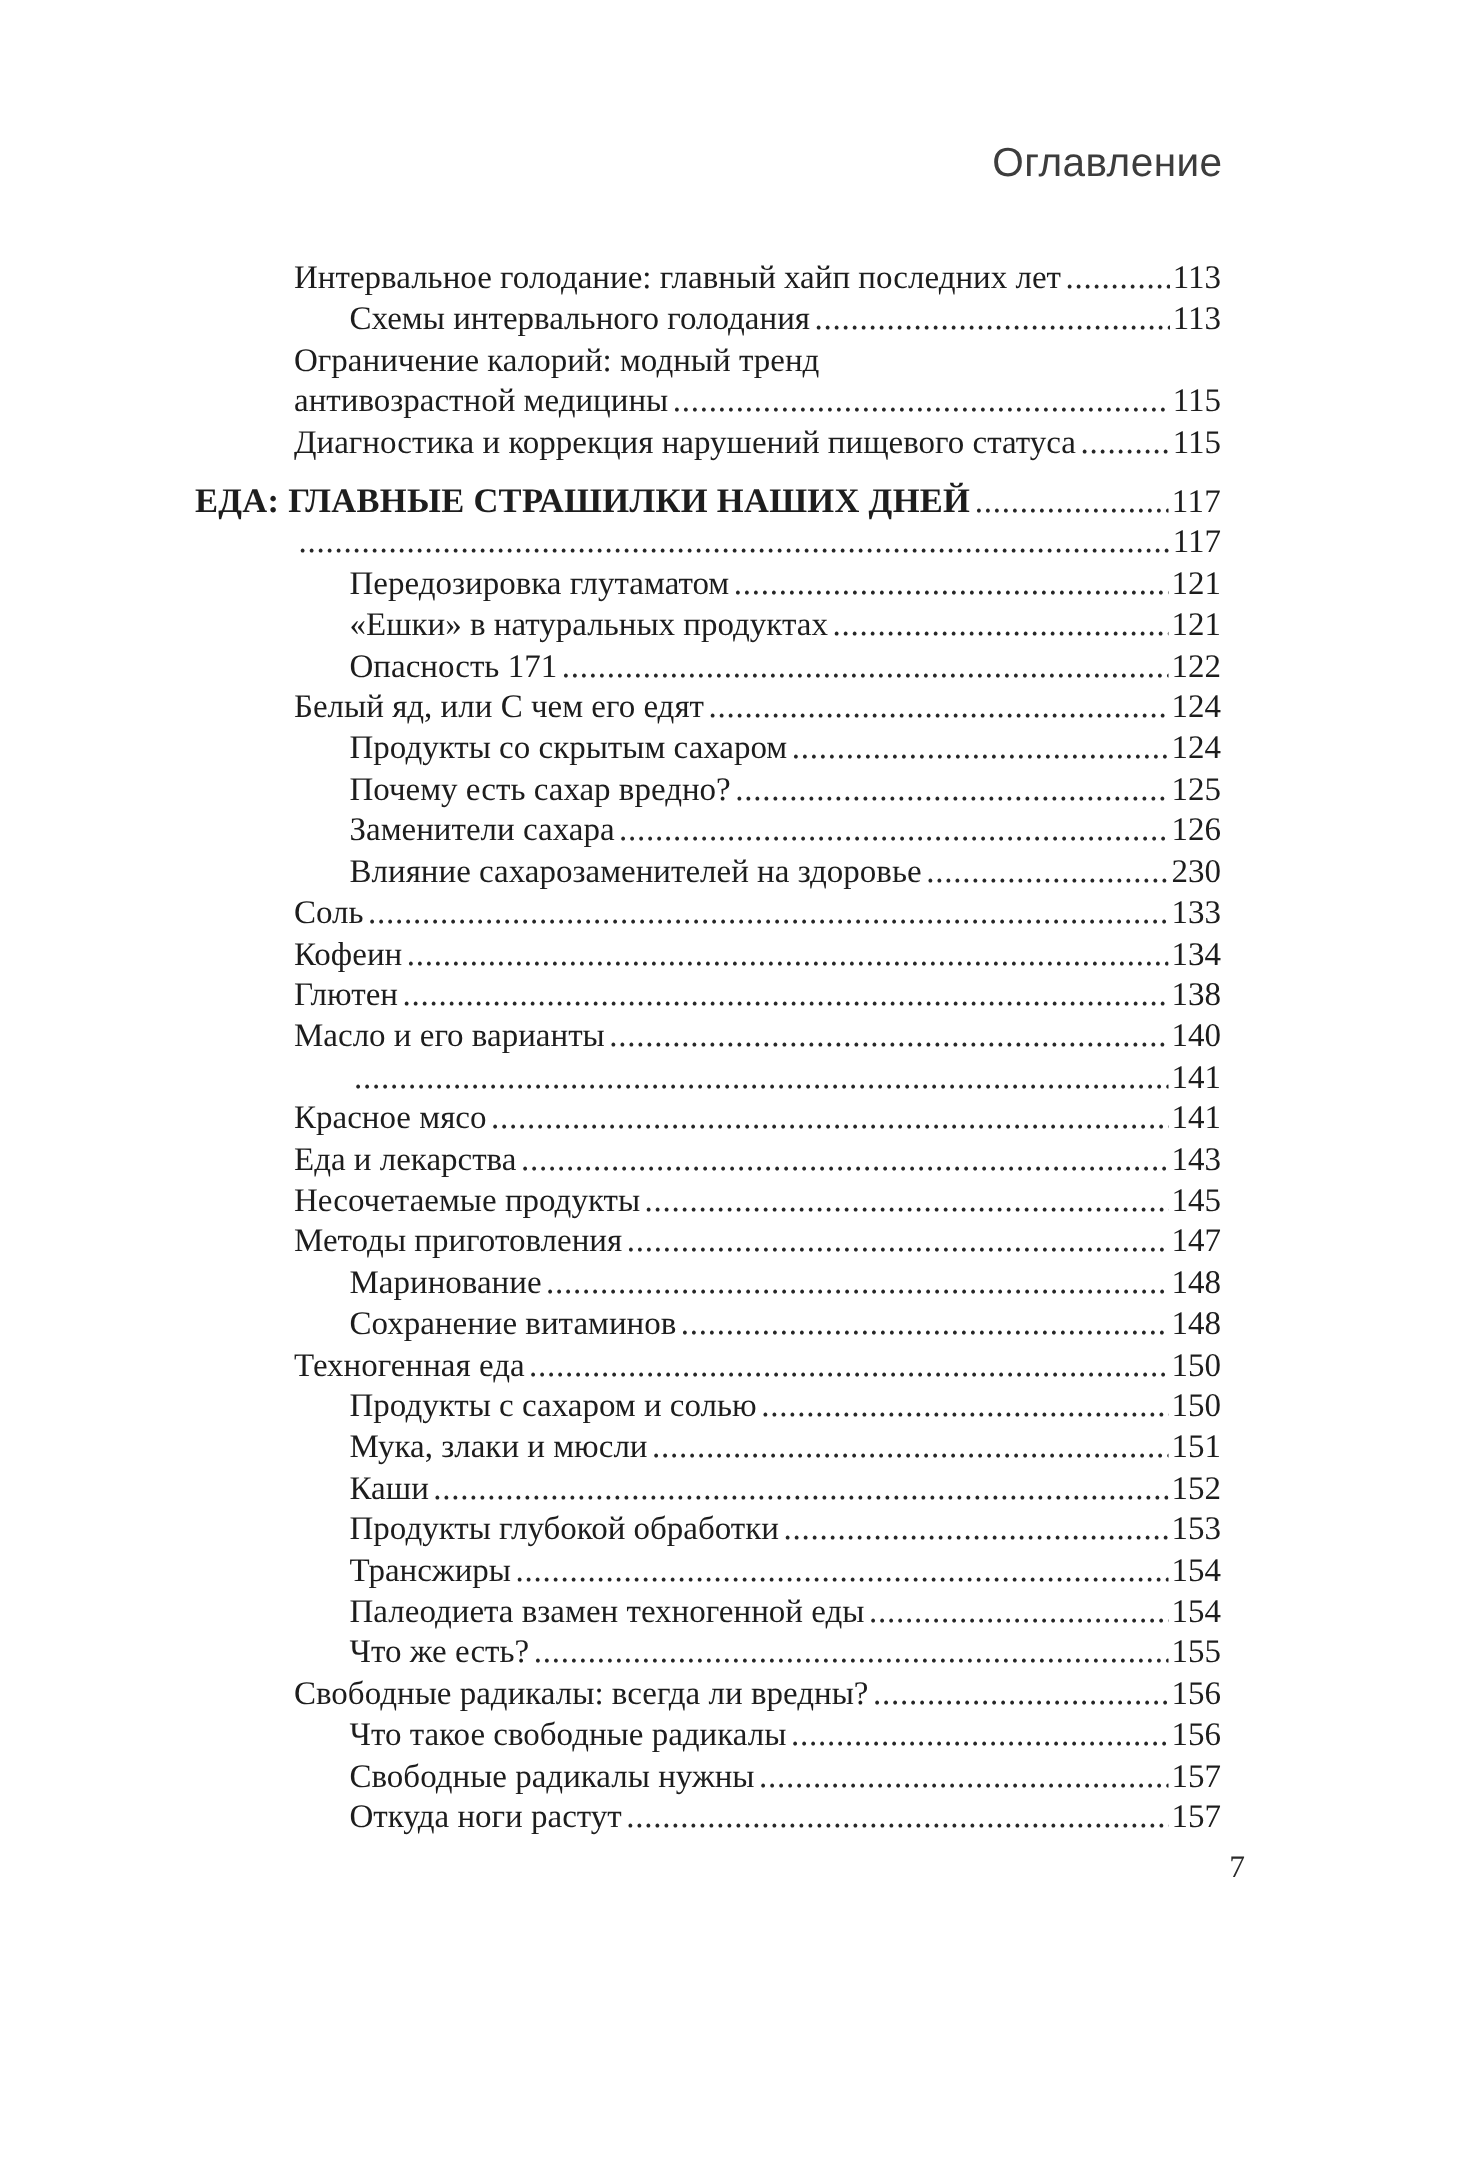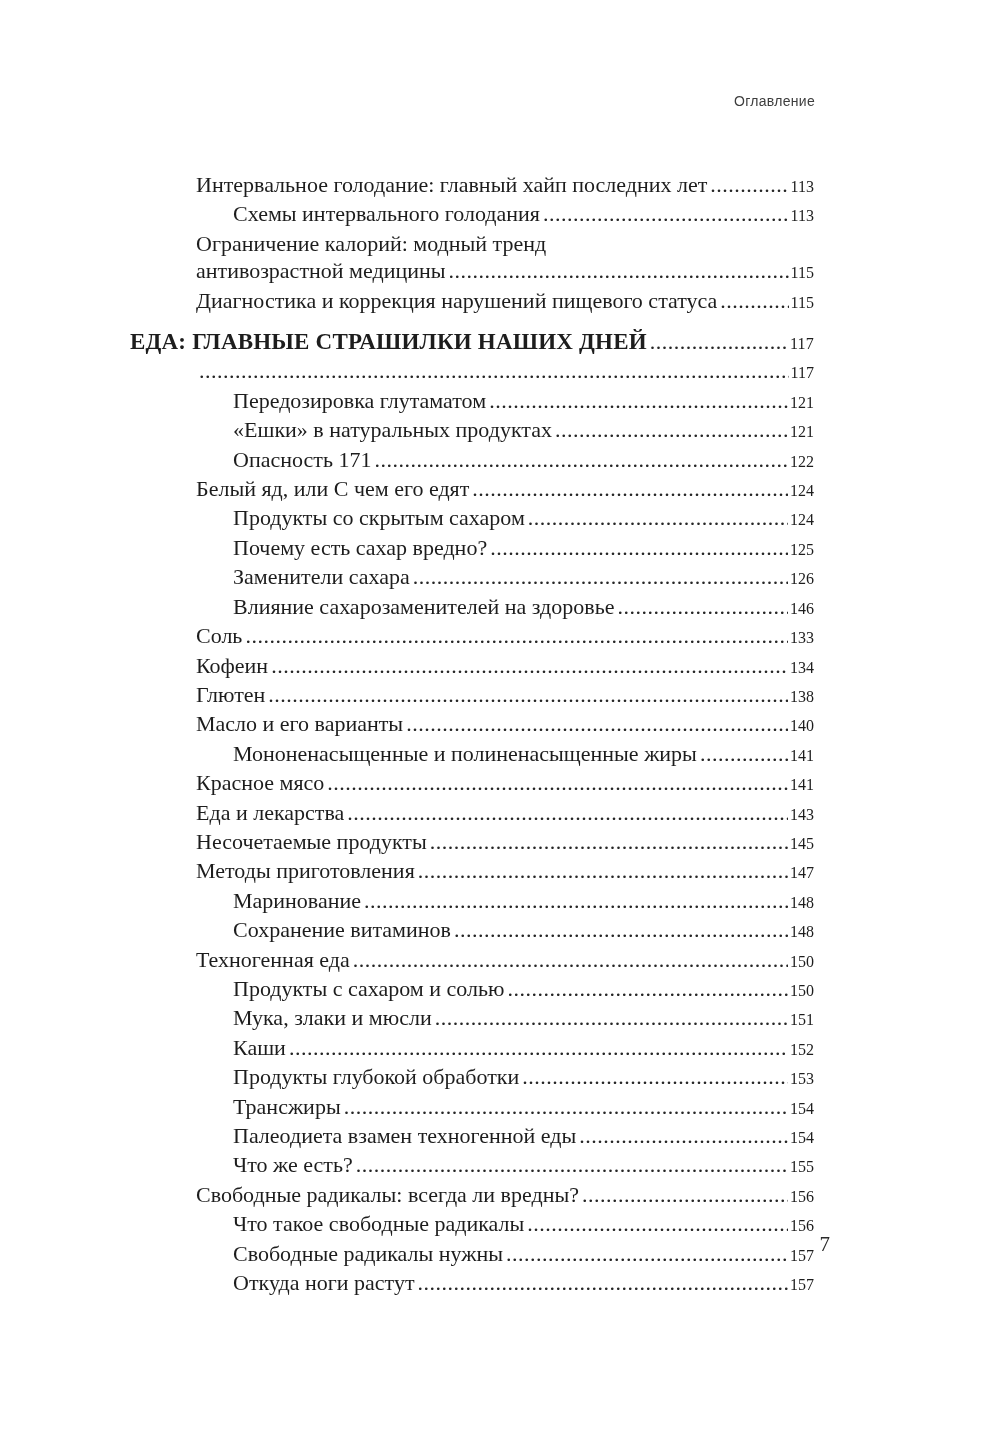--- a/index.html
+++ b/index.html
@@ -10,21 +10,21 @@
     height: 1447px;
     background: #ffffff;
     overflow: hidden;
     font-family: "Liberation Serif", "DejaVu Serif", serif;
   }
   .running-head {
     position: absolute;
     top: 93px;
     right: 171px;
     font-family: "Liberation Sans", "DejaVu Sans", sans-serif;
-    font-size: 14px;
+    font-size: 27px;
     color: #3d3d3d;
     letter-spacing: 0.3px;
   }
   .toc {
     position: absolute;
     left: 130px;
     right: 172px;
     top: 171px;
   }
   .toc-row {
@@ -53,21 +53,21 @@
   .leader::after {
     content: "......................................................................................................................................";
     font-weight: normal;
     font-size: 22px;
     letter-spacing: 0.5px;
     color: #262626;
   }
   .pagenum {
     white-space: nowrap;
     font-weight: normal;
-    font-size: 16px;
+    font-size: 22px;
   }
   .folio {
     position: absolute;
     top: 1232px;
     right: 156px;
     font-size: 21px;
     color: #2a2a2a;
   }
 </style>
 </head>
@@ -142,21 +142,21 @@
       <span class="pagenum">125</span>
     </div>
       <div class="toc-row level-2">
       <span class="title">Заменители сахара</span>
       <span class="leader"></span>
       <span class="pagenum">126</span>
     </div>
       <div class="toc-row level-2">
       <span class="title">Влияние сахарозаменителей на здоровье</span>
       <span class="leader"></span>
-      <span class="pagenum">146</span>
+      <span class="pagenum">230</span>
     </div>
       <div class="toc-row level-1">
       <span class="title">Соль</span>
       <span class="leader"></span>
       <span class="pagenum">133</span>
     </div>
       <div class="toc-row level-1">
       <span class="title">Кофеин</span>
       <span class="leader"></span>
       <span class="pagenum">134</span>
@@ -165,21 +165,20 @@
       <span class="title">Глютен</span>
       <span class="leader"></span>
       <span class="pagenum">138</span>
     </div>
       <div class="toc-row level-1">
       <span class="title">Масло и его варианты</span>
       <span class="leader"></span>
       <span class="pagenum">140</span>
     </div>
       <div class="toc-row level-2">
-      <span class="title">Мононенасыщенные и полиненасыщенные жиры</span>
       <span class="leader"></span>
       <span class="pagenum">141</span>
     </div>
       <div class="toc-row level-1">
       <span class="title">Красное мясо</span>
       <span class="leader"></span>
       <span class="pagenum">141</span>
     </div>
       <div class="toc-row level-1">
       <span class="title">Еда и лекарства</span>

